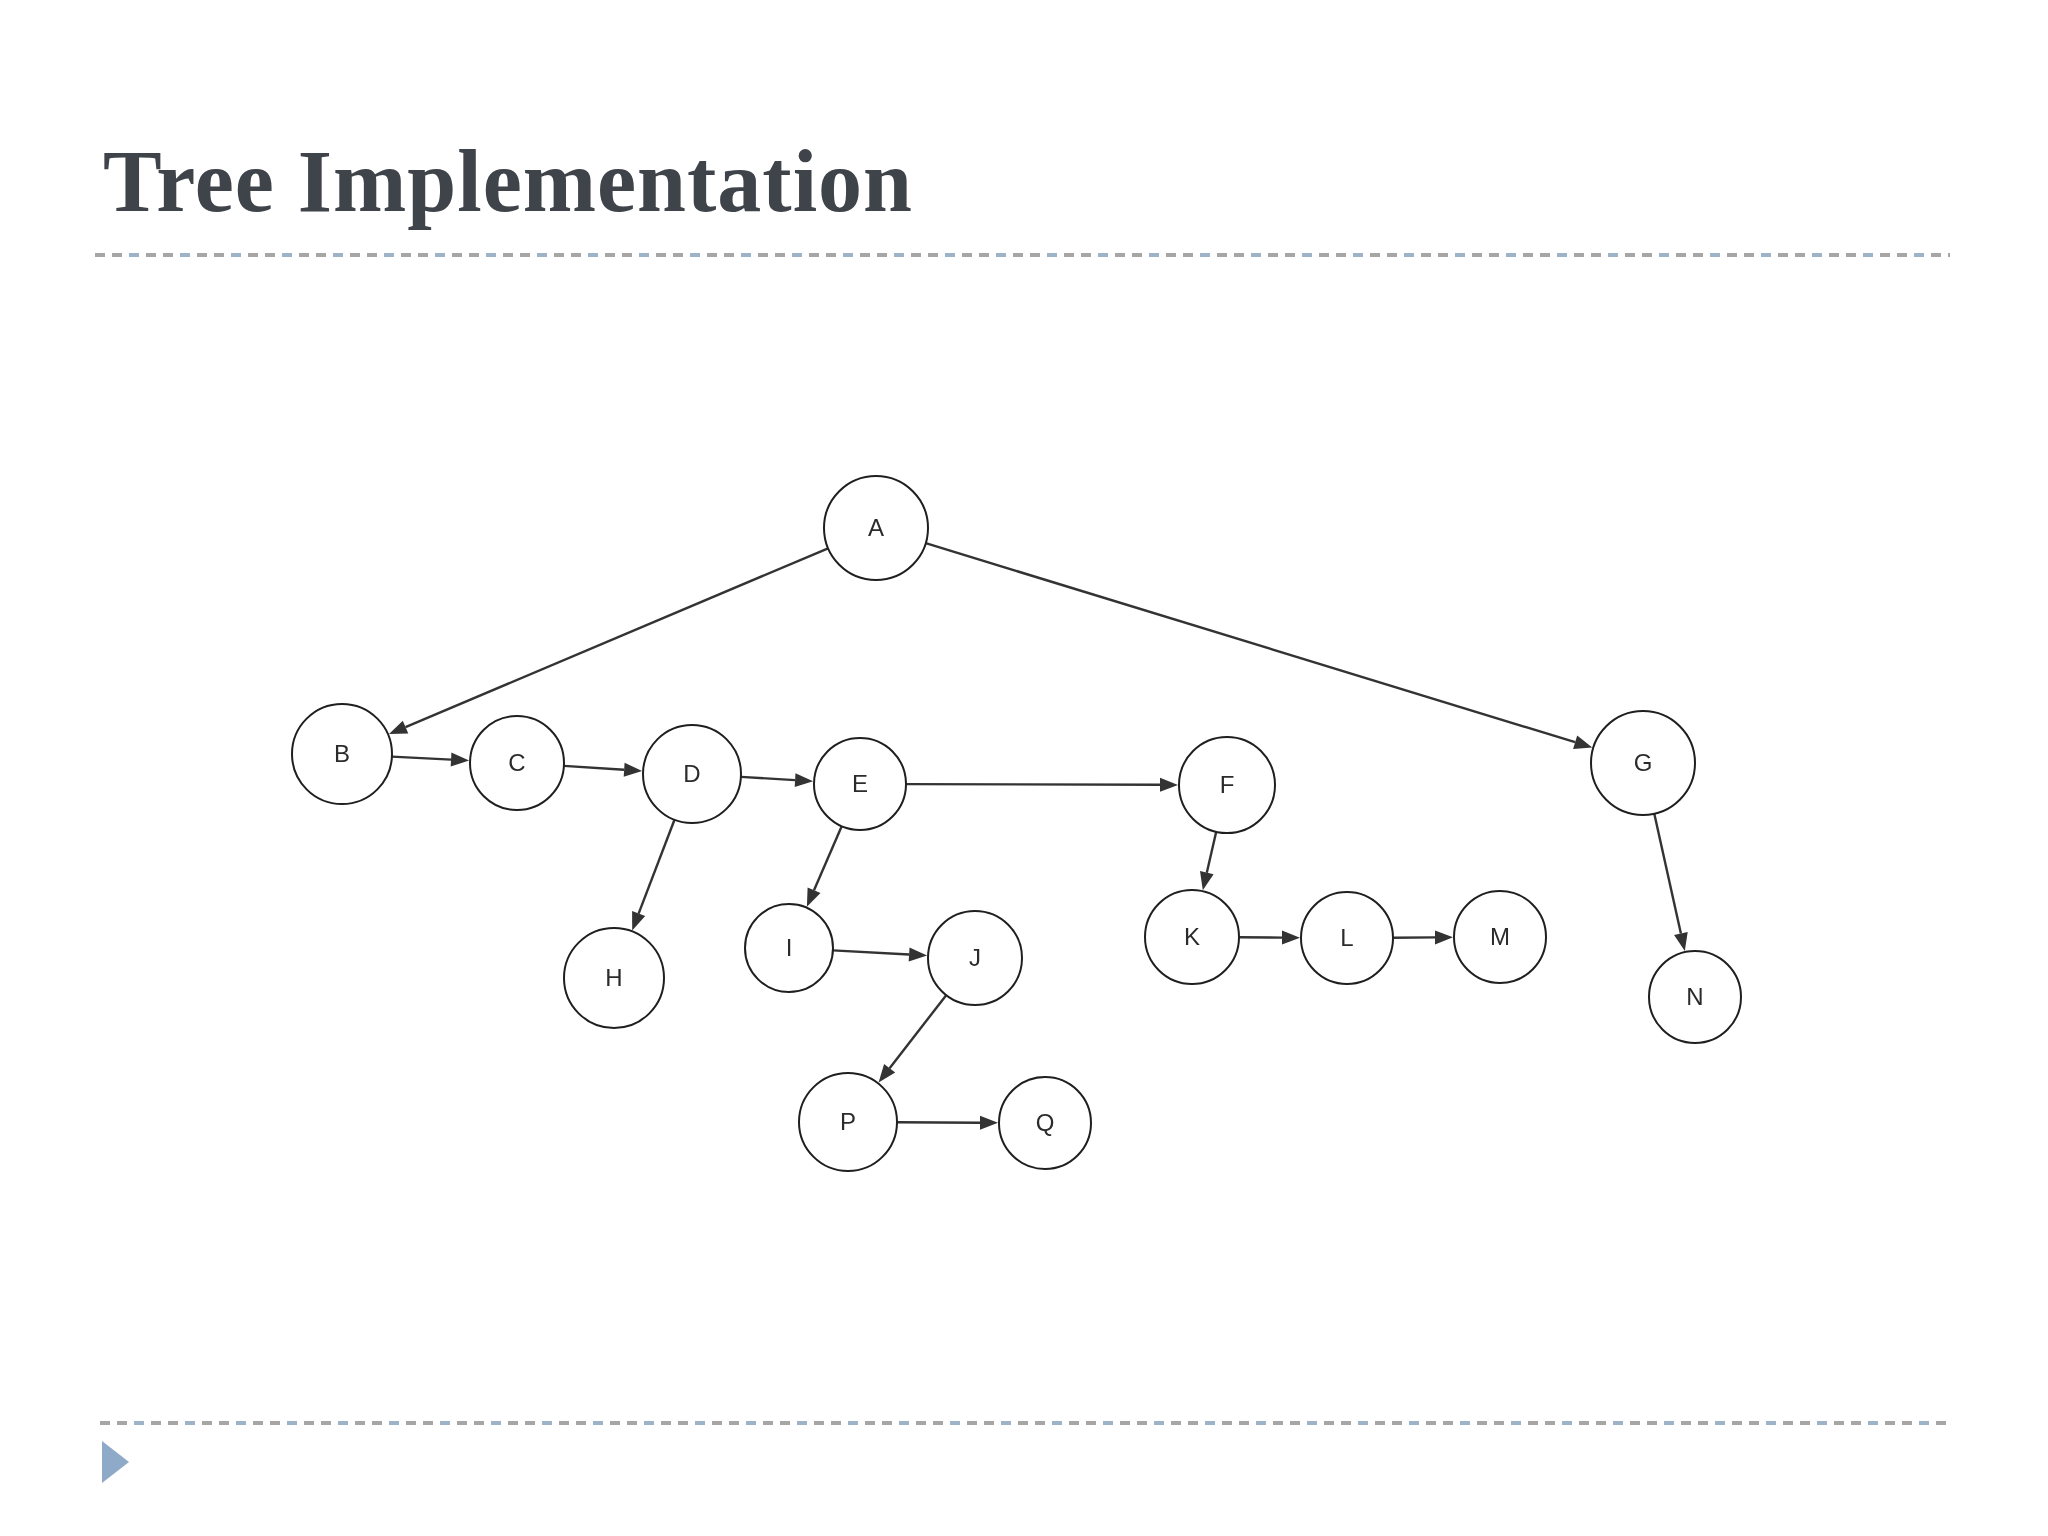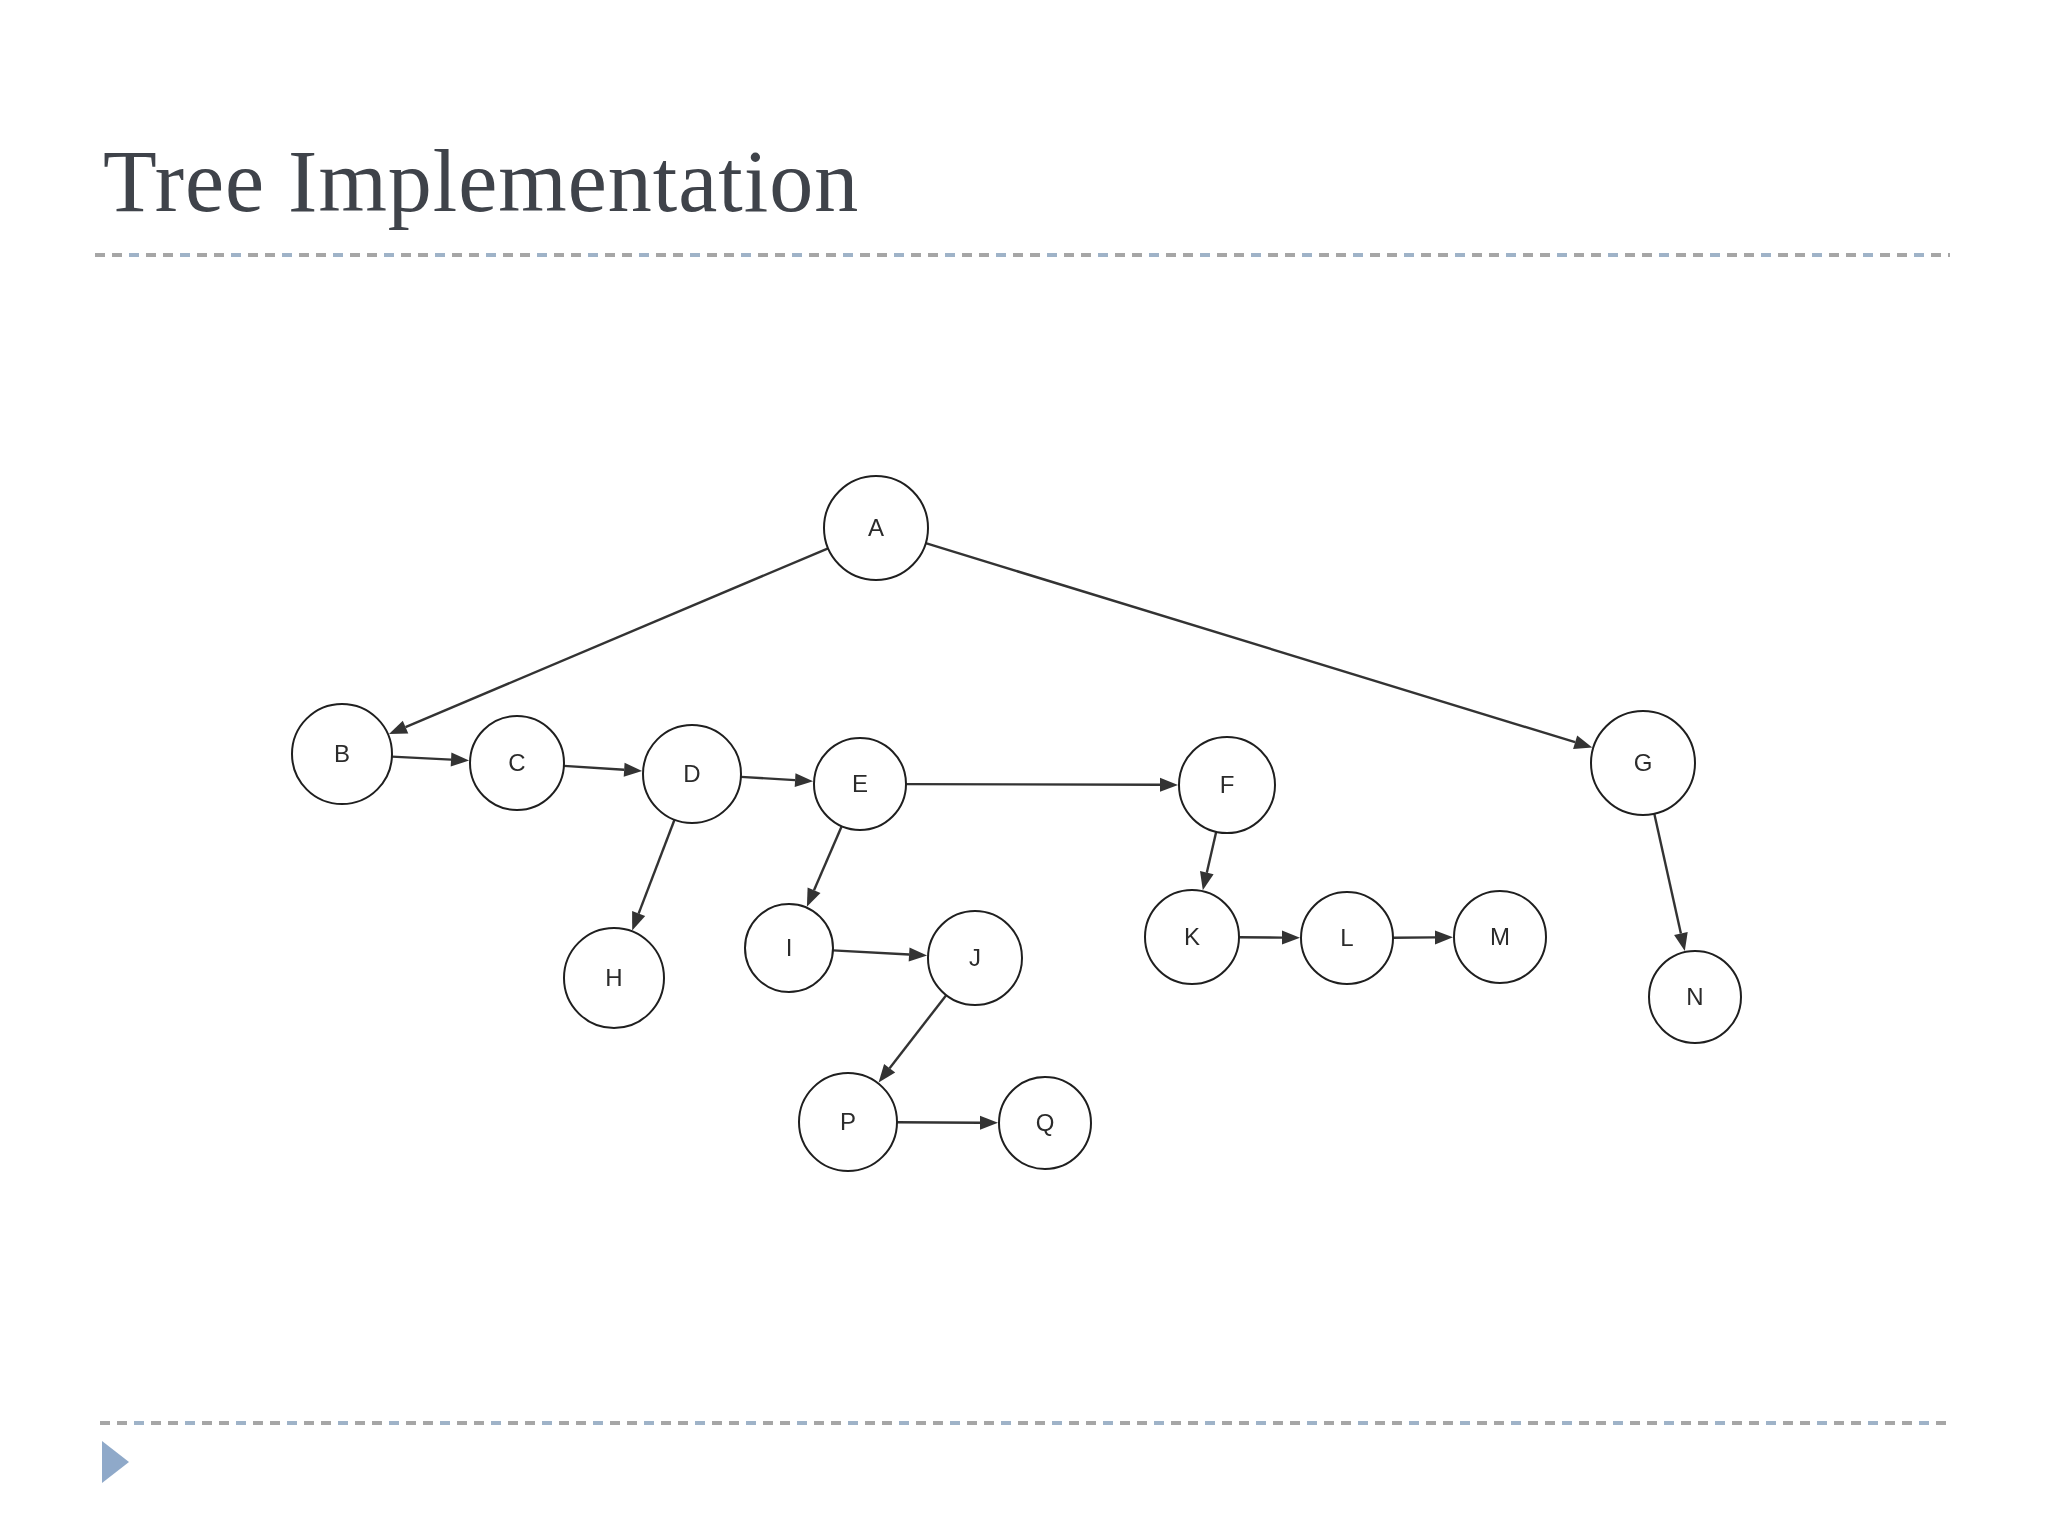--- a/index.html
+++ b/index.html
@@ -15,21 +15,21 @@
     overflow: hidden;
     font-family: "Liberation Sans", sans-serif;
   }
   .title {
     position: absolute;
     left: 103px;
     top: 138px;
     margin: 0;
     font-family: "Liberation Serif", "DejaVu Serif", serif;
     font-size: 88px;
-    font-weight: 400;
+    font-weight: 700;
     letter-spacing: 1px;
     line-height: 1.0;
     color: var(--title-color, #3f434a);
     white-space: nowrap;
   }
   .divider {
     position: absolute;
     height: 4px;
     background: repeating-linear-gradient(
       to right,

